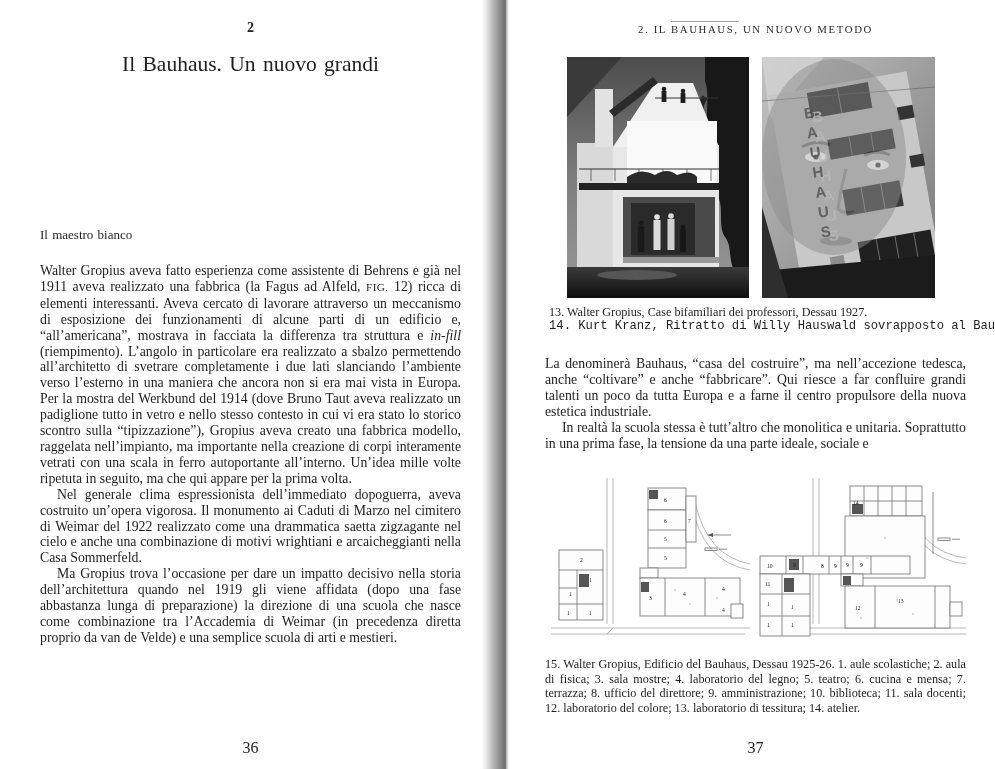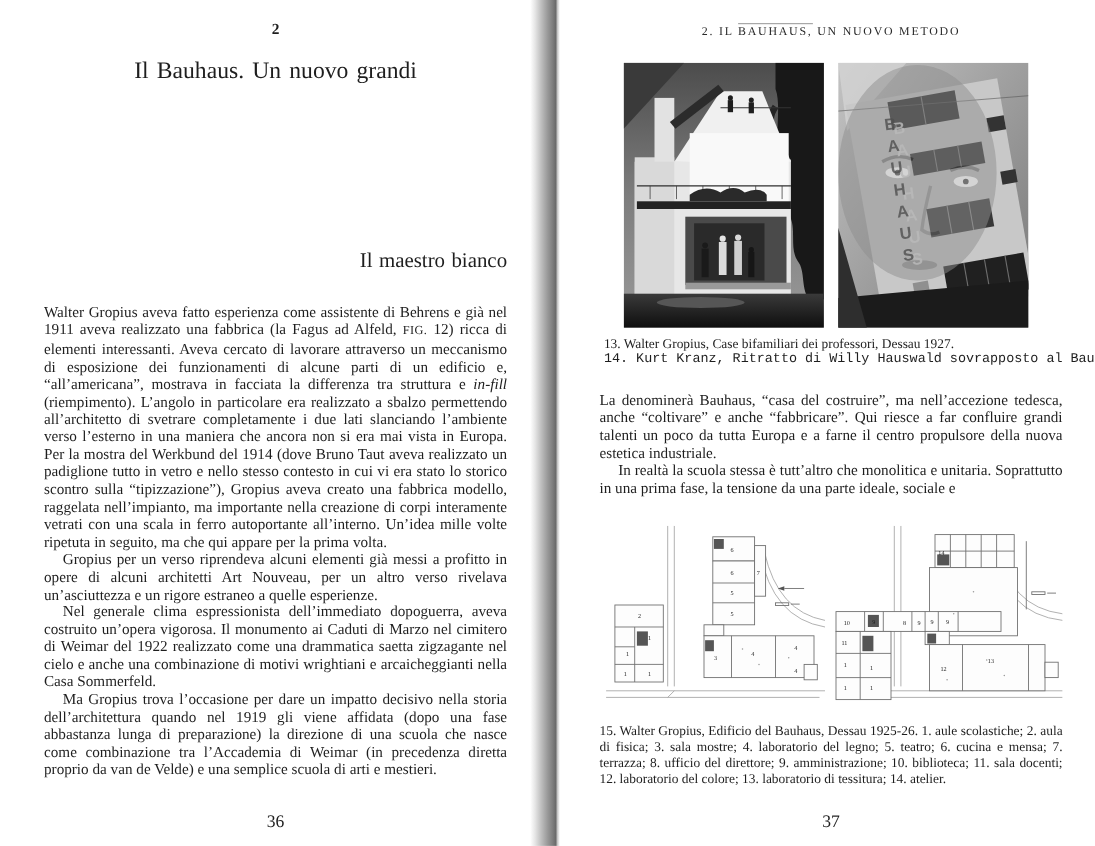--- a/index.html
+++ b/index.html
@@ -8,25 +8,25 @@
   .page{position:absolute;top:0;height:100%;}
   #left-page{left:40px;width:421px;}
   #right-page{left:545px;width:421px;}
   .gutter{position:absolute;left:482px;top:0;width:27px;height:100%;
           background:linear-gradient(to right,#ffffff 0%,#e6e6e6 16%,#bdbdbd 38%,
                      #9a9a9a 58%,#7d7d7d 76%,#6a6a6a 86%,#c8c8c8 92%,#ffffff 100%);}
   .chapter-number{position:absolute;top:20px;left:0;width:100%;text-align:center;
                   font-weight:bold;font-size:14px;}
   .chapter-title{position:absolute;top:52px;left:0;width:100%;text-align:center;
                  font-size:21.5px;word-spacing:2px;}
-  .section-heading{position:absolute;top:227px;left:0;width:100%;text-align:right;
-                   font-size:19px;word-spacing:1px;}
+  .section-heading{position:absolute;top:227px;left:0;width:100%;text-align:left;
+                   font-size:13px;word-spacing:1px;}
   .body-block{position:absolute;left:0;width:421px;font-size:13.8px;line-height:15.9px;
               text-align:justify;}
-  #left-body{top:276px;}
+  #left-body{top:263px;}
   #right-body{top:356px;}
   .body-block p{margin:0;}
   .indent{text-indent:17px;}
   .fig-ref{font-size:11.2px;letter-spacing:.4px;}
   .ital{font-style:italic;}
   .page-number{position:absolute;top:739px;left:0;width:100%;text-align:center;font-size:16px;}
   .running-head{position:absolute;top:23px;left:0;width:100%;text-align:center;
                 font-size:10.8px;letter-spacing:1.6px;color:#2a2a2a;white-space:nowrap;}
   .overlined{border-top:1px solid #9f9f9f;padding-top:1px;}
   .photo{position:absolute;top:57px;}
@@ -52,21 +52,20 @@
 
 <div class="spread">
 
   <div class="page" id="left-page">
     <div class="chapter-number">2</div>
     <div class="chapter-title">Il Bauhaus. Un nuovo grandi</div>
     <div class="section-heading">Il maestro bianco</div>
 
     <div class="body-block" id="left-body">
       <p><span>Walter Gropius aveva fatto esperienza come assistente di Behrens e già nel 1911 aveva realizzato una fabbrica (la Fagus ad Alfeld, </span><span class="fig-ref">FIG.</span><span> 12) ricca di elementi interessanti. Aveva cercato di lavorare attraverso un meccanismo di esposizione dei funzionamenti di alcune parti di un edificio e, “all’americana”, mostrava in facciata la differenza tra struttura e </span><span class="ital">in-fill</span><span> (riempimento). L’angolo in particolare era realizzato a sbalzo permettendo all’architetto di svetrare completamente i due lati slanciando l’ambiente verso l’esterno in una maniera che ancora non si era mai vista in Europa. Per la mostra del Werkbund del 1914 (dove Bruno Taut aveva realizzato un padiglione tutto in vetro e nello stesso contesto in cui vi era stato lo storico scontro sulla “tipizzazione”), Gropius aveva creato una fabbrica modello, raggelata nell’impianto, ma importante nella creazione di corpi interamente vetrati con una scala in ferro autoportante all’interno. Un’idea mille volte ripetuta in seguito, ma che qui appare per la prima volta.</span></p>
-      <p class="indent">Gropius per un verso riprendeva alcuni elementi già messi a profitto in opere di alcuni architetti Art Nouveau, per un altro verso rivelava un’asciuttezza e un rigore estraneo a quelle esperienze.</p>
       <p class="indent">Nel generale clima espressionista dell’immediato dopoguerra, aveva costruito un’opera vigorosa. Il monumento ai Caduti di Marzo nel cimitero di Weimar del 1922 realizzato come una drammatica saetta zigzagante nel cielo e anche una combinazione di motivi wrightiani e arcaicheggianti nella Casa Sommerfeld.</p>
       <p class="indent">Ma Gropius trova l’occasione per dare un impatto decisivo nella storia dell’architettura quando nel 1919 gli viene affidata (dopo una fase abbastanza lunga di preparazione) la direzione di una scuola che nasce come combinazione tra l’Accademia di Weimar (in precedenza diretta proprio da van de Velde) e una semplice scuola di arti e mestieri.</p>
     </div>
 
     <div class="page-number">36</div>
   </div>
 
   <div class="gutter"></div>
 
   <div class="page" id="right-page">

